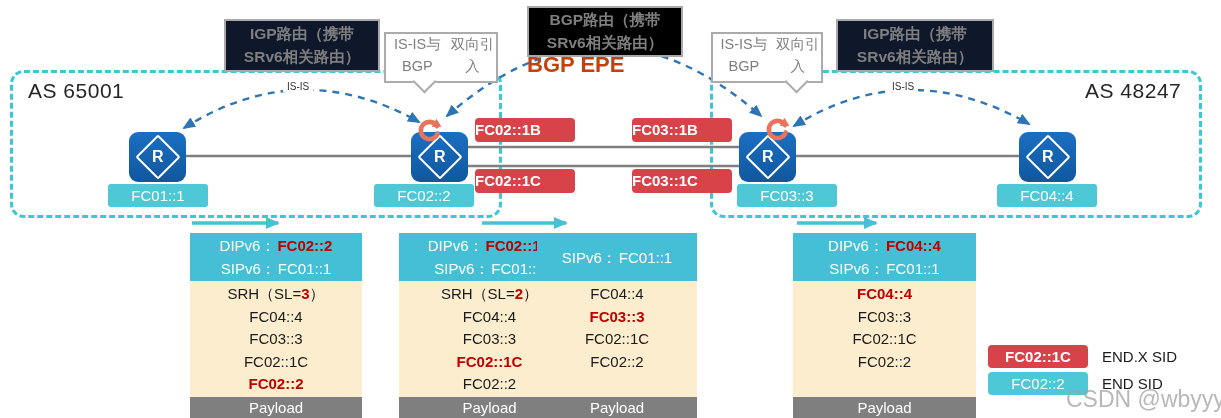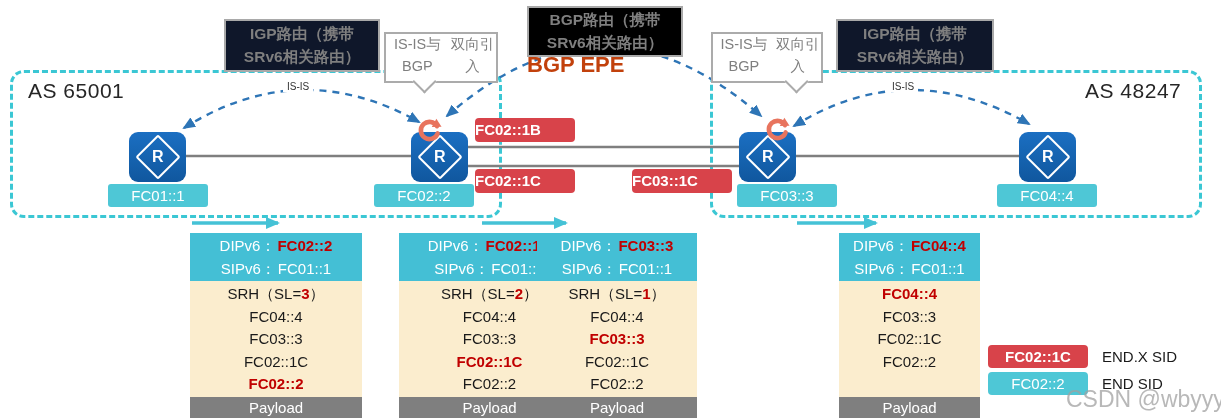--- a/index.html
+++ b/index.html
@@ -155,20 +155,21 @@
     <path d="M20.2 8.85 A 8.3 8.3 0 1 0 20.8 15.84" fill="none" stroke="#E8745E" stroke-width="4.4" stroke-linecap="round"></path>
     <path d="M15.2 9.6 L24.6 9.4 L19.6 1.6 z" fill="#E8745E"></path>
   </svg>
 
   <div class="sid-cyan" style="left:108px;top:184px;">FC01::1</div>
   <div class="sid-cyan" style="left:374px;top:184px;">FC02::2</div>
   <div class="sid-cyan" style="left:737px;top:184px;">FC03::3</div>
   <div class="sid-cyan" style="left:997px;top:184px;">FC04::4</div>
 
   <div class="sid-red" style="left:475px;top:118px;">FC02::1B</div>
+  <div class="sid-red" style="left:632px;top:118px;">FC03::1B</div>
   <div class="sid-red" style="left:475px;top:169px;">FC02::1C</div>
   <div class="sid-red" style="left:632px;top:169px;">FC03::1C</div>
 
   <div class="pkt" style="left:190px;width:172px;">
     <div class="pkt-head">
       <div class="line"><span>DIPv6：</span><span class="hot">FC02::2</span></div>
       <div class="line"><span>SIPv6：</span><span>FC01::1</span></div>
     </div>
     <div class="pkt-srh">
       <div class="row"><span>SRH（SL=</span><span class="hot">3</span><span>）</span></div>
@@ -190,34 +191,32 @@
       <div class="row" data-hot="0">FC04::4</div>
       <div class="row" data-hot="0">FC03::3</div>
       <div class="row" data-hot="1">FC02::1C</div>
       <div class="row" data-hot="0">FC02::2</div>
     </div>
     <div class="pkt-payload">Payload</div>
   </div>
 
   <div class="pkt" style="left:537px;width:160px;">
     <div class="pkt-head">
-      <div class="line"><span>DIPv6：</span><span class="hot">FC03::3</span></div>
-      <div class="line"><span>SIPv6：</span><span>FC01::1</span></div>
-    </div>
-    <div class="pkt-srh">
-      <div class="row"><span>SRH（SL=</span><span class="hot">1</span><span>）</span></div>
+      <div class="line"><span>SIPv6：</span><span>FC01::1</span></div>
+    </div>
+    <div class="pkt-srh">
       <div class="row" data-hot="0">FC04::4</div>
       <div class="row" data-hot="1">FC03::3</div>
       <div class="row" data-hot="0">FC02::1C</div>
       <div class="row" data-hot="0">FC02::2</div>
     </div>
     <div class="pkt-payload">Payload</div>
   </div>
 
-  <div class="pkt" style="left:839px;width:141px;">
+  <div class="pkt" style="left:793px;width:183px;">
     <div class="pkt-head">
       <div class="line"><span>DIPv6：</span><span class="hot">FC04::4</span></div>
       <div class="line"><span>SIPv6：</span><span>FC01::1</span></div>
     </div>
     <div class="pkt-srh">
       <div class="row" data-hot="1">FC04::4</div>
       <div class="row" data-hot="0">FC03::3</div>
       <div class="row" data-hot="0">FC02::1C</div>
       <div class="row" data-hot="0">FC02::2</div>
     </div>

